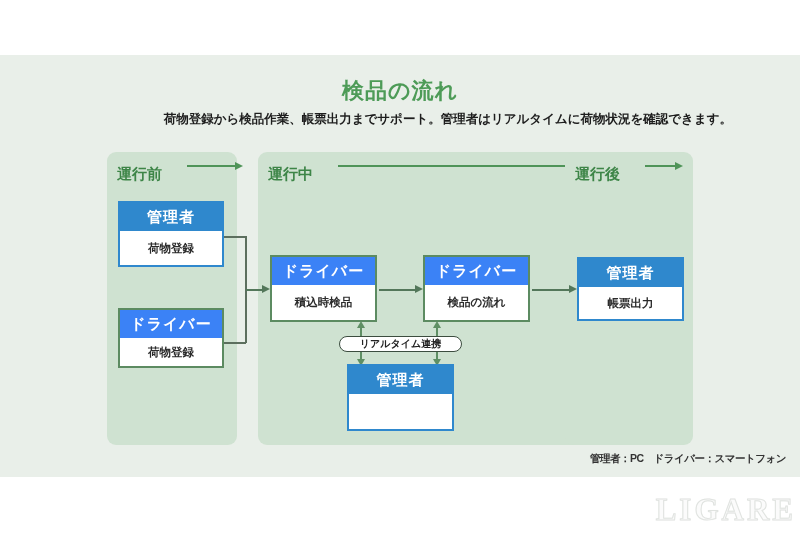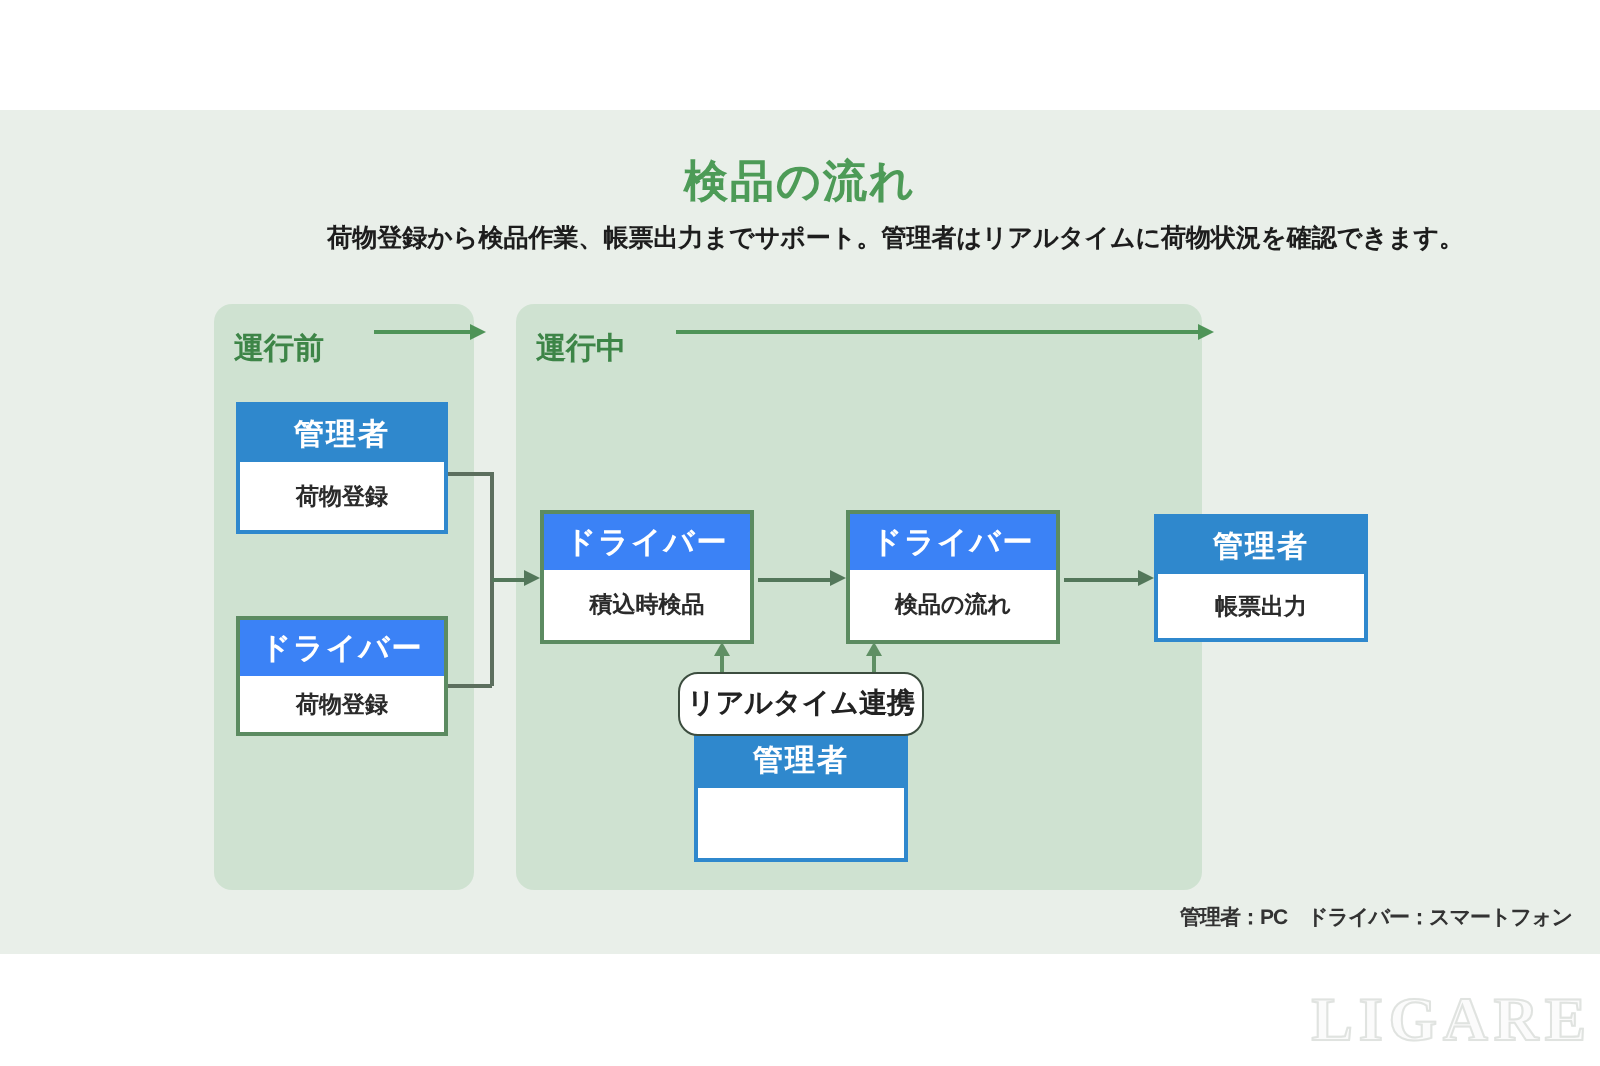--- a/index.html
+++ b/index.html
@@ -77,24 +77,24 @@
     border-bottom:7px solid #5f8f64; border-left:4px solid transparent; border-right:4px solid transparent;
   }
   .varrow::after {
     content:""; position:absolute; bottom:-6px; left:-3.2px;
     border-top:7px solid #5f8f64; border-left:4px solid transparent; border-right:4px solid transparent;
   }
   #varrow1 { left:360px; }
   #varrow2 { left:436px; }
 
   .pill {
-    position:absolute; left:339px; top:336px; width:123px; height:32px;
+    position:absolute; left:339px; top:336px; width:123px; height:16px;
     background:#ffffff; border:1.5px solid #3c4d3f; border-radius:10px;
     display:flex; align-items:center; justify-content:center;
-    font-size:14px; font-weight:600; color:#222222; box-sizing:border-box; z-index:5;
+    font-size:10px; font-weight:600; color:#222222; box-sizing:border-box; z-index:5;
   }
 
   .footnote {
     position:absolute; right:14px; top:452px;
     font-size:10.5px; letter-spacing:-0.5px; font-weight:600; color:#333333;
   }
 
   .watermark {
     position:absolute; right:4px; top:492px;
     font-family:"Liberation Serif","DejaVu Serif",serif;
@@ -115,20 +115,26 @@
 
   <div class="col col-pre">
     <div class="phase-head">
       <span class="phase-label">運行前</span>
       <span class="phase-arrow"></span>
     </div>
   </div>
   <div class="col col-during">
     <div class="phase-head">
       <span class="phase-label">運行中</span>
+      <span class="phase-arrow"></span>
+    </div>
+  </div>
+  <div class="col col-post">
+    <div class="phase-head">
+      <span class="phase-label">運行後</span>
       <span class="phase-arrow"></span>
     </div>
   </div>
 
   <div id="lineA" class="line"></div>
   <div id="lineB" class="line"></div>
   <div id="lineV" class="line"></div>
   <div id="arrowIn" class="harrow"></div>
   <div id="arrowCD" class="harrow"></div>
   <div id="arrowDE" class="harrow"></div>

